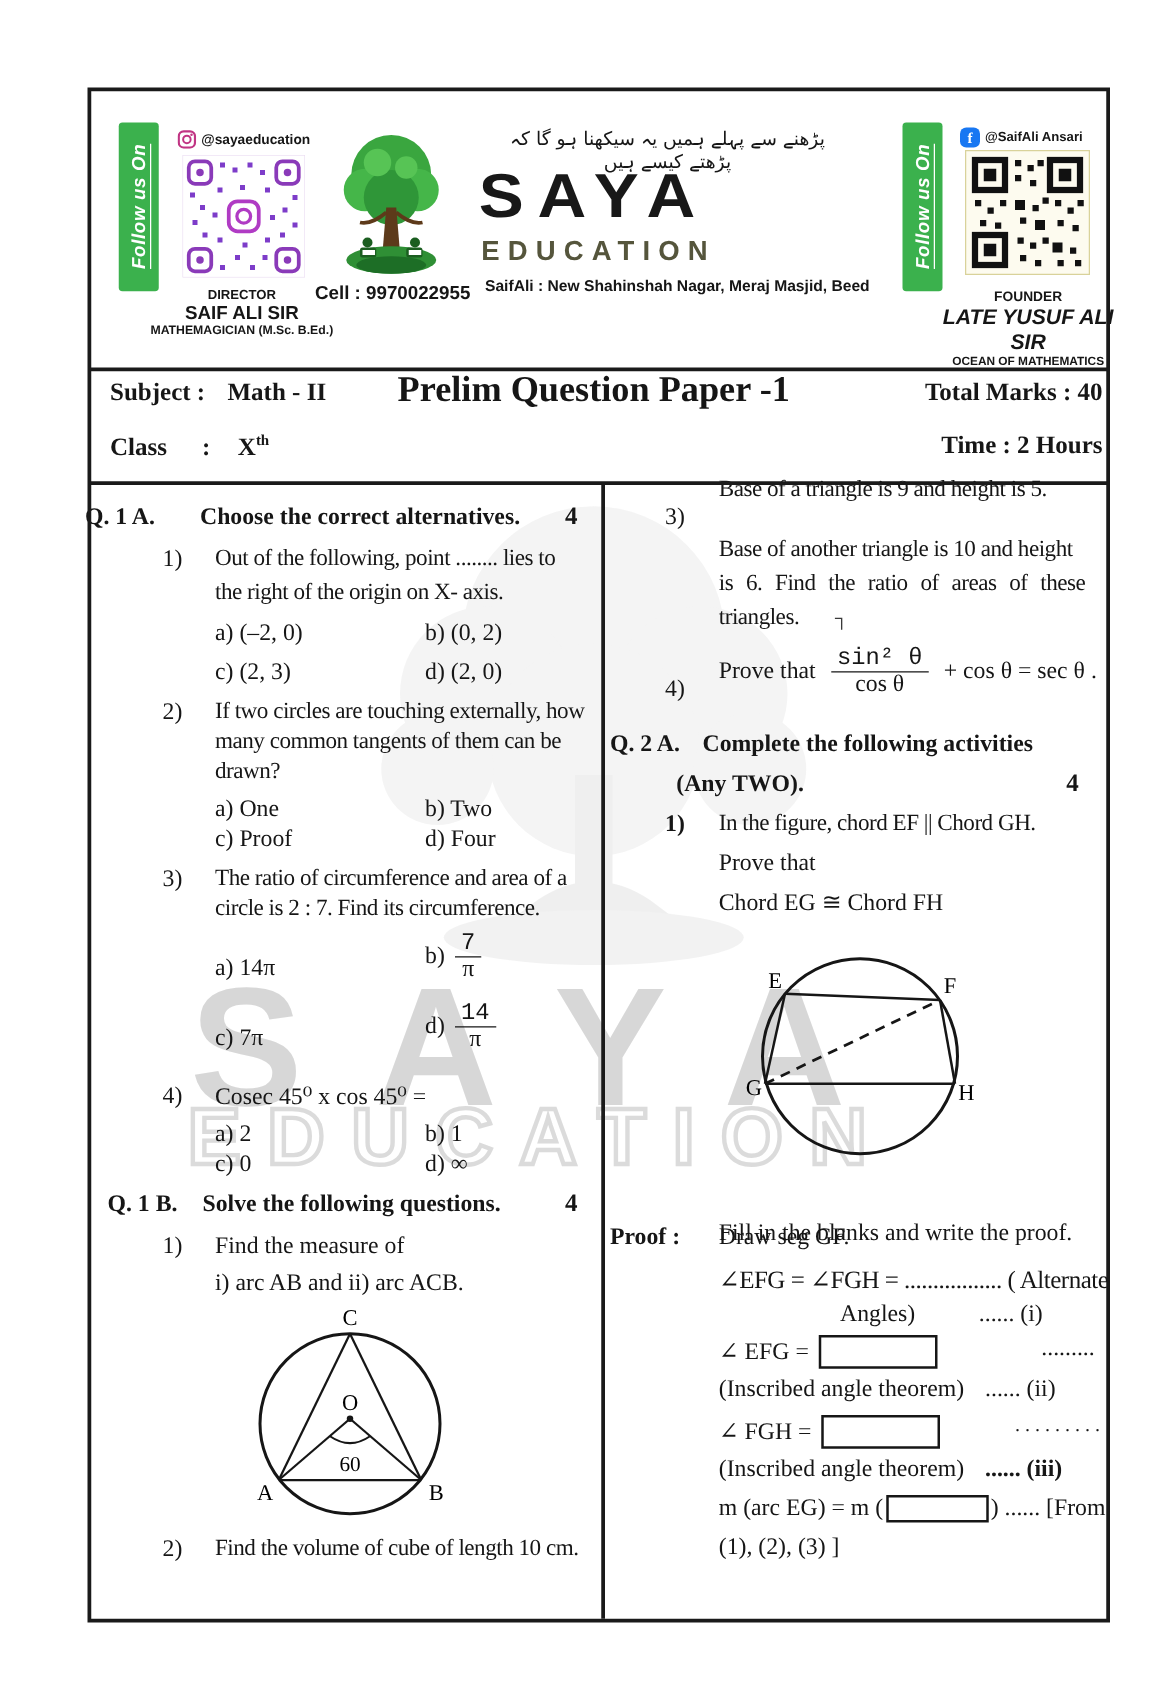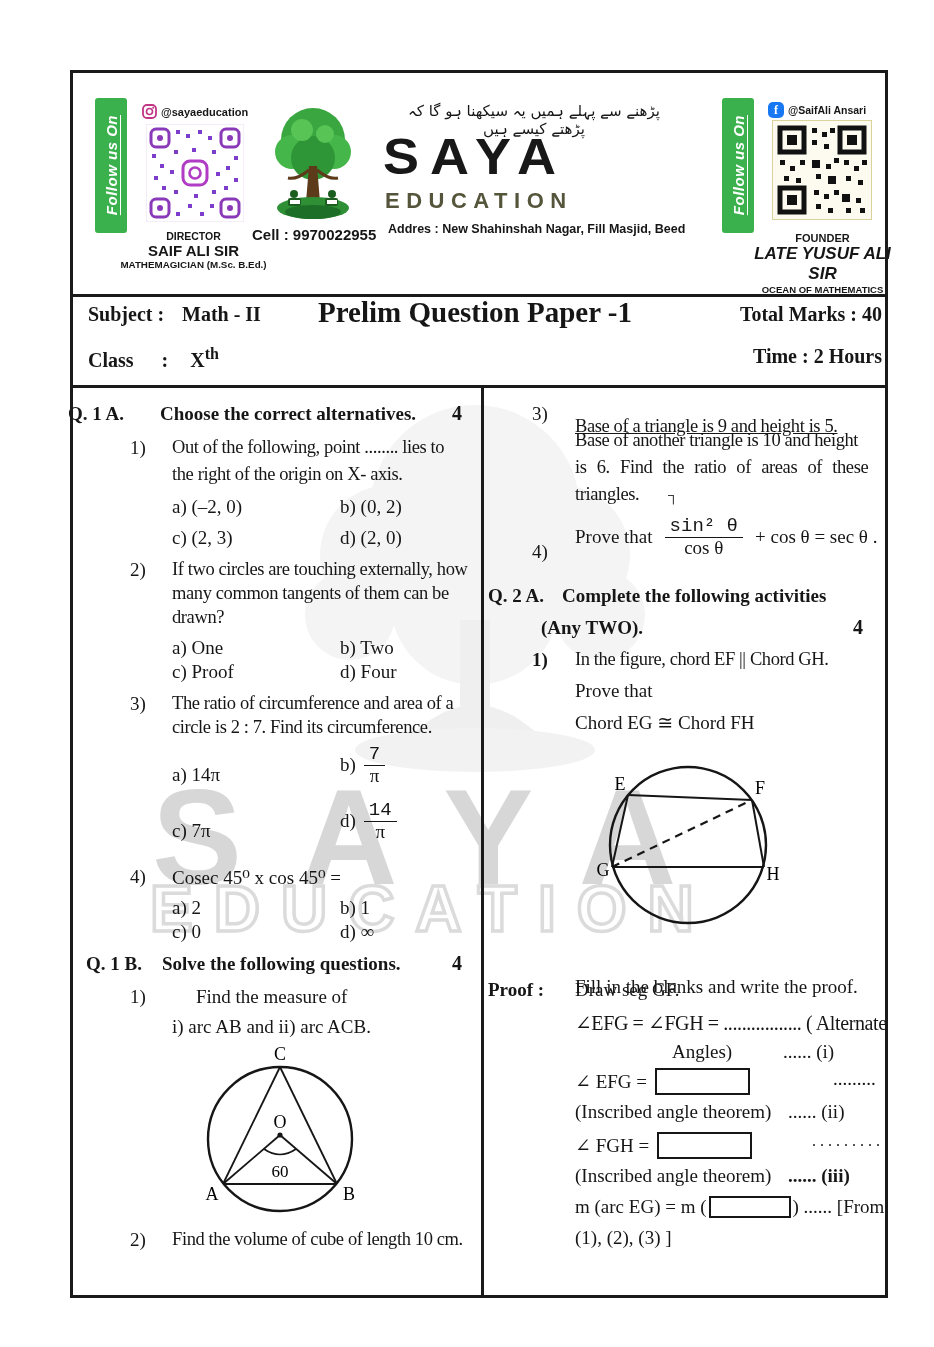--- a/index.html
+++ b/index.html
@@ -138,21 +138,21 @@
   <rect x="53" y="92" width="13" height="8" rx="2" fill="#1b5e20"></rect>
   <rect x="55" y="94" width="10" height="4" fill="#ffffff"></rect>
 </svg>
 
 <div class="abs sans b z1" style="left:252px;top:226px;font-size:15px;">Cell : 9970022955</div>
 
 <div class="abs ctr z1" style="left:398px;top:102px;width:272px;font-size:15px;direction:rtl;font-family:'DejaVu Sans',sans-serif;">پڑھنے سے پہلے ہمیں یہ سیکھنا ہو گا کہ پڑھتے کیسے ہیں</div>
 
 <div class="abs brand-saya z1" style="left:383px;top:126px;">SAYA</div>
 <div class="abs brand-edu z1" style="left:385px;top:188px;">EDUCATION</div>
-<div class="abs sans b z1" style="left:388px;top:222px;font-size:12.5px;">Addres : New Shahinshah Nagar, Fill Masjid, Beed</div>
+<div class="abs sans b z1" style="left:388px;top:222px;font-size:12.5px;">SaifAli : New Shahinshah Nagar, Meraj Masjid, Beed</div>
 
 <div class="abs vbanner" style="left:722px;top:98px;">
   <span>Follow us On</span>
 </div>
 
 <div class="abs z1" style="left:768px;top:102px;display:flex;align-items:center;gap:4px;">
   <span style="display:inline-flex;align-items:center;justify-content:center;width:16px;height:16px;background:#1877f2;border-radius:5px;color:#fff;font-weight:bold;font-size:12px;font-family:'Liberation Serif',serif;">f</span>
   <span class="sans b" style="font-size:10.5px;">@SaifAli Ansari</span>
 </div>
 
@@ -203,21 +203,21 @@
   <div class="sans b" style="font-size:11px;">FOUNDER</div>
   <div class="sans b" style="font-size:17px;font-style:italic;">LATE YUSUF ALI SIR</div>
   <div class="sans b" style="font-size:9.5px;">OCEAN OF MATHEMATICS</div>
 </div>
 
 <div class="abs b z1" style="left:88px;top:303px;font-size:20px;">Subject :</div>
 <div class="abs b z1" style="left:182px;top:303px;font-size:20px;">Math - II</div>
 <div class="abs b ctr z1" style="left:265px;top:296px;width:420px;font-size:29px;">Prelim Question Paper -1</div>
 <div class="abs b z1" style="left:700px;top:303px;width:182px;text-align:right;font-size:20px;">Total Marks : 40</div>
 <div class="abs b z1 nw" style="left:88px;top:345px;font-size:20px;">
-  <span>Class</span><span style="display:inline-block;width:28px;"></span><span>:</span><span style="display:inline-block;width:22px;"></span><span>X</span><sup style="font-size:16px;">th</sup>
+  <span>Class</span><span style="display:inline-block;width:28px;"></span><span>:</span><span style="display:inline-block;width:22px;"></span><span>X</span><sup style="font-size:12px;">th</sup>
 </div>
 <div class="abs b z1" style="left:700px;top:345px;width:182px;text-align:right;font-size:20px;">Time : 2 Hours</div>
 
 <div class="abs b z1" style="left:68px;top:403px;">Q. 1 A.</div>
 <div class="abs b z1 nw" style="left:160px;top:403px;">Choose the correct alternatives.</div>
 <div class="abs marks z1" style="left:452px;top:402px;">4</div>
 
 <div class="abs z1" style="left:130px;top:437px;">1)</div>
 <div class="abs qt z1" style="left:172px;top:437px;">Out of the following, point ........ lies to</div>
 <div class="abs qt z1" style="left:172px;top:464px;">the right of the origin on X- axis.</div>
@@ -260,21 +260,21 @@
 <div class="abs z1" style="left:172px;top:897px;">a) 2</div>
 <div class="abs z1" style="left:340px;top:897px;">b) 1</div>
 <div class="abs z1" style="left:172px;top:921px;">c) 0</div>
 <div class="abs z1" style="left:340px;top:921px;">d) ∞</div>
 
 <div class="abs b z1" style="left:86px;top:953px;">Q. 1 B.</div>
 <div class="abs b z1 nw" style="left:162px;top:953px;">Solve the following questions.</div>
 <div class="abs marks z1" style="left:452px;top:952px;">4</div>
 
 <div class="abs z1" style="left:130px;top:986px;">1)</div>
-<div class="abs z1 nw" style="left:172px;top:986px;margin-left:24px;">Find the measure of</div>
+<div class="abs z1 nw" style="left:172px;top:986px;">Find the measure of</div>
 <div class="abs z1 nw" style="left:172px;top:1016px;">i) arc AB and ii) arc ACB.</div>
 
 <svg class="abs z1" style="left:188px;top:1044px;" width="184" height="176" viewBox="0 0 184 176">
   <circle cx="92" cy="95" r="72" fill="none" stroke="#161616" stroke-width="2.4"></circle>
   <line x1="92" y1="23" x2="35" y2="140" stroke="#161616" stroke-width="1.8"></line>
   <line x1="92" y1="23" x2="149" y2="140" stroke="#161616" stroke-width="1.8"></line>
   <line x1="92" y1="91" x2="35" y2="140" stroke="#161616" stroke-width="1.8"></line>
   <line x1="92" y1="91" x2="149" y2="140" stroke="#161616" stroke-width="1.8"></line>
   <line x1="35" y1="140" x2="149" y2="140" stroke="#161616" stroke-width="1.8"></line>
   <circle cx="92" cy="91" r="2.6" fill="#161616"></circle>
@@ -283,21 +283,21 @@
   <text x="92" y="84" text-anchor="middle" font-size="18">O</text>
   <text x="92" y="133" text-anchor="middle" font-size="17">60</text>
   <text x="24" y="156" text-anchor="middle" font-size="18">A</text>
   <text x="161" y="156" text-anchor="middle" font-size="18">B</text>
 </svg>
 
 <div class="abs z1" style="left:130px;top:1229px;">2)</div>
 <div class="abs qt z1" style="left:172px;top:1229px;">Find the volume of cube of length 10 cm.</div>
 
 <div class="abs z1" style="left:532px;top:403px;">3)</div>
-<div class="abs qt z1" style="left:575px;top:416px;text-decoration:underline;">Base of a triangle is 9 and height is 5.</div>
+<div class="abs qt z1" style="left:575px;top:382px;">Base of a triangle is 9 and height is 5.</div>
 <div class="abs qt z1" style="left:575px;top:430px;">Base of another triangle is 10 and height</div>
 <div class="abs qt z1" style="left:575px;top:457px;word-spacing:6px;">is 6. Find the ratio of areas of these</div>
 <div class="abs qt z1" style="left:575px;top:484px;">triangles.</div>
 <div class="abs z1" style="left:668px;top:487px;font-size:15px;color:#3a3a3a;">┐</div>
 
 <div class="abs z1" style="left:532px;top:541px;">4)</div>
 <div class="abs z1 optrow nw" style="left:575px;top:516px;">
   <span>Prove that</span>
   <span class="frac" style="margin:0 4px;">
       <span class="fnum">sin² θ</span>

